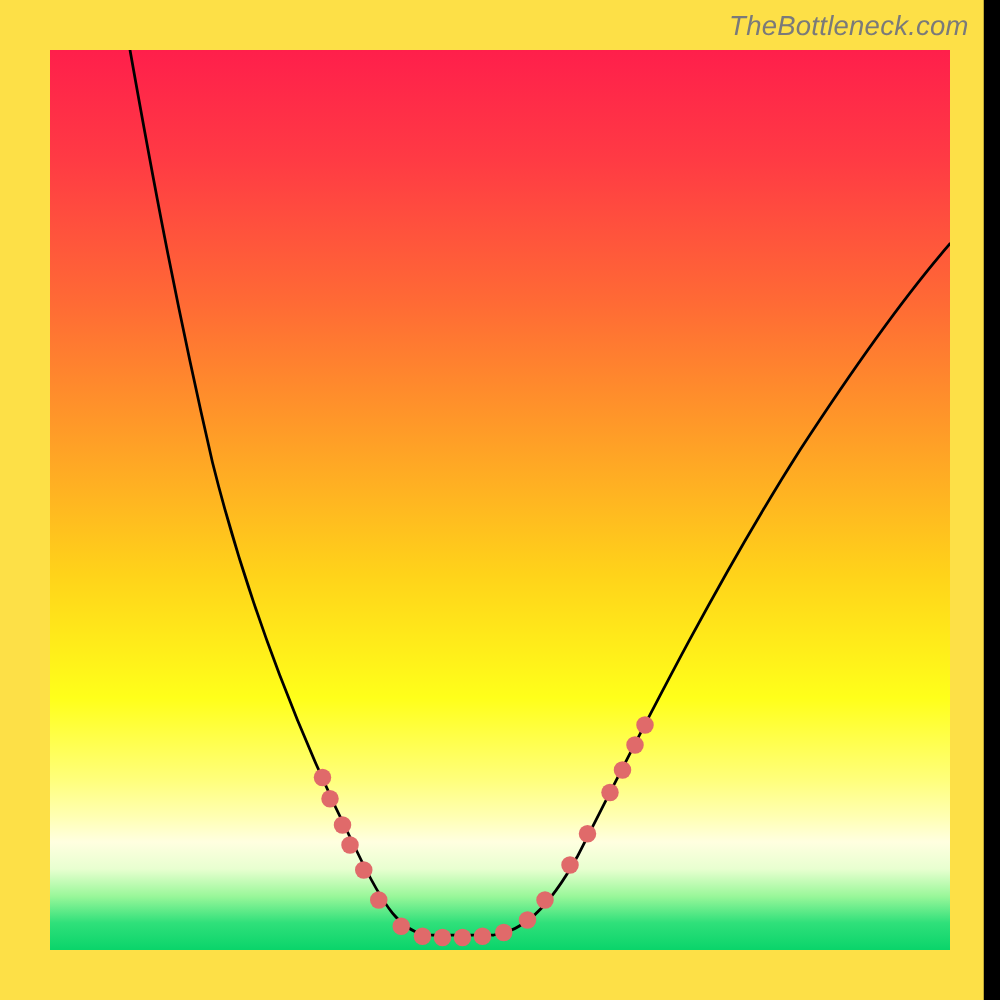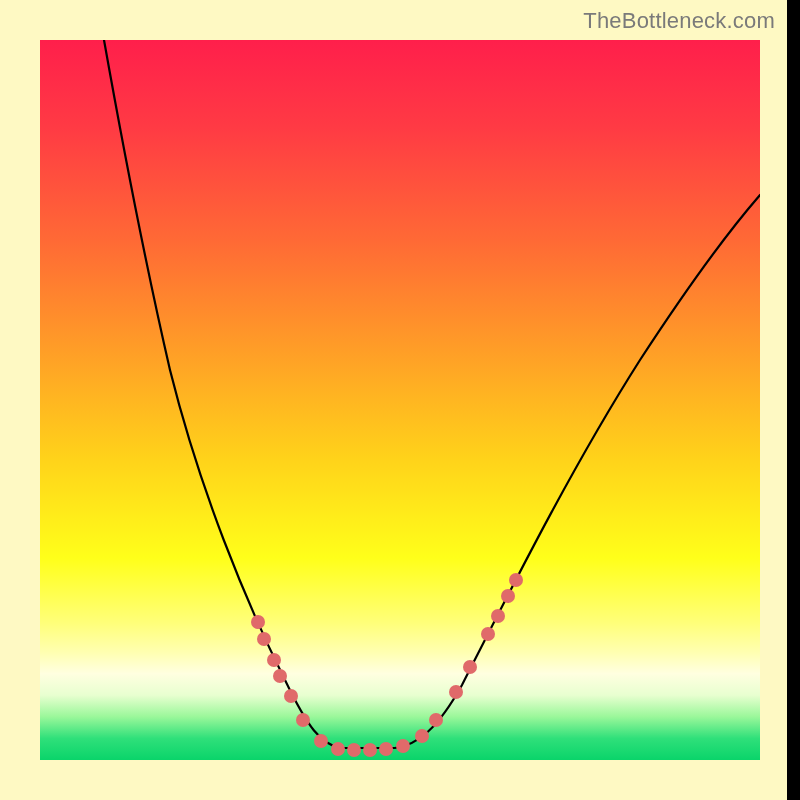--- a/index.html
+++ b/index.html
@@ -8,21 +8,22 @@
     width: 800px;
     height: 800px;
     background: #000;
     overflow: hidden;
     font-family: Arial, Helvetica, sans-serif;
   }
   .frame {
     position: relative;
     width: 787px;
     height: 800px;
-    background: #fef9c3;
+    background: #fde047;
+    font-style: italic;
   }
   .plot-area {
     position: absolute;
     left: 40px;
     top: 40px;
     width: 720px;
     height: 720px;
     background: linear-gradient(to bottom,
       #ff1f4b 0%,
       #ff3a44 12%,

